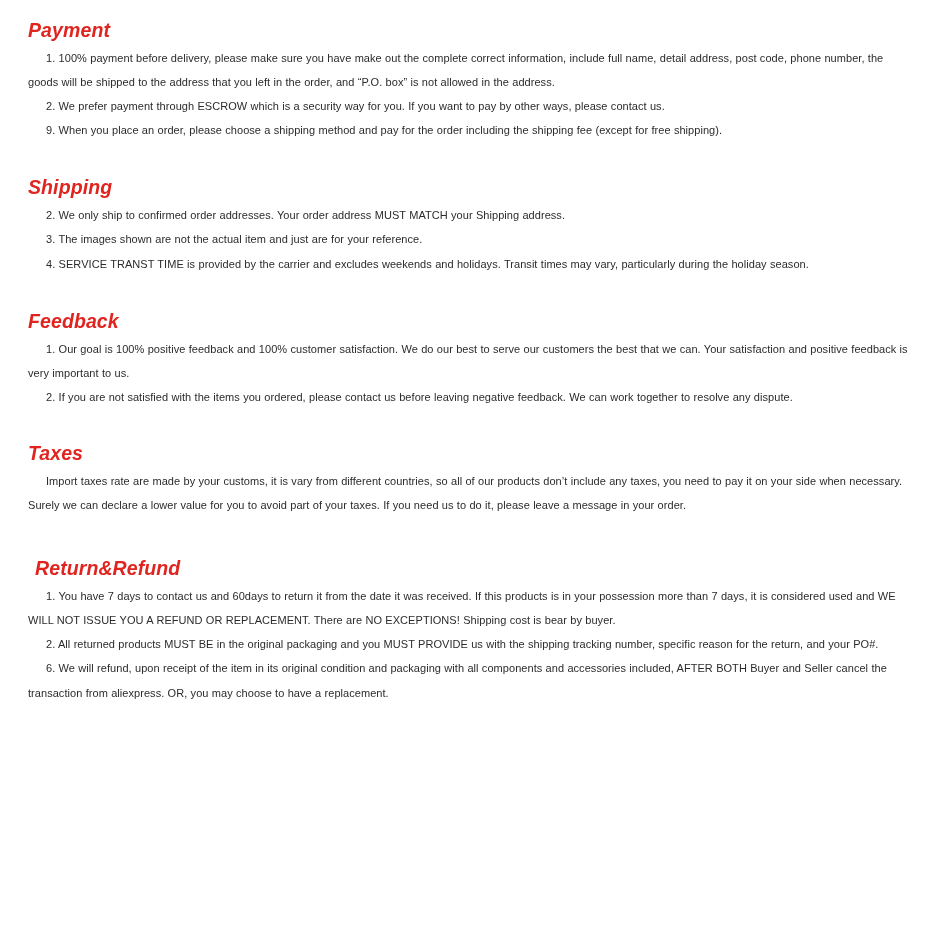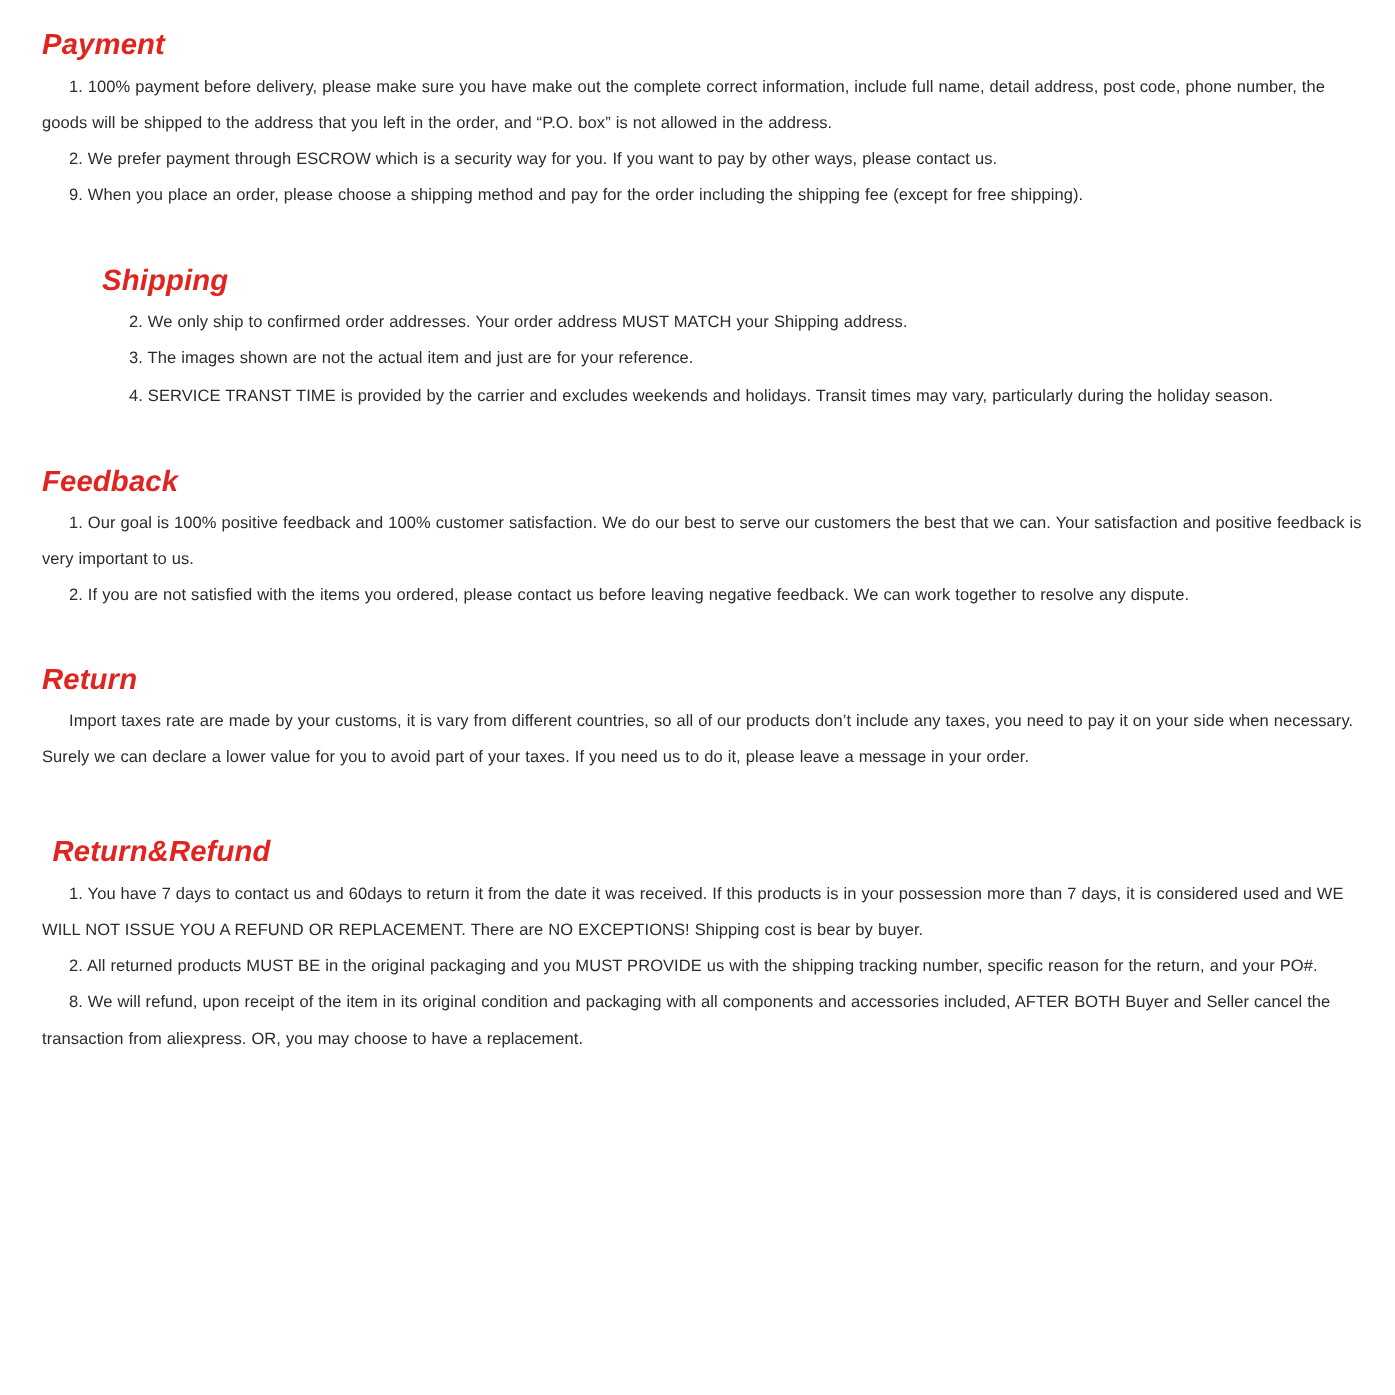--- a/index.html
+++ b/index.html
@@ -39,21 +39,21 @@
     font-size: 11px;
     line-height: 24.1px;
     color: #2b2b2b;
     margin: 0;
     padding-left: 6px;
     text-indent: 18px;
     letter-spacing: 0.05px;
     word-spacing: 0.2px;
   }
   .sec-payment    { margin-bottom: 12px; }
-  .sec-shipping   { margin-bottom: 12px; margin-left: 40px; }
+  .sec-shipping   { margin-bottom: 12px; }
   .sec-feedback   { margin-bottom: 11px; }
   .sec-taxes      { margin-bottom: 13px; }
   .sec-return     { margin-bottom: 16px; }
   .gap-before-shipping { height: 20px; }
   .gap-before-feedback { height: 20px; }
   .gap-before-taxes    { height: 20px; }
   .gap-before-return   { height: 25px; }
 </style>
 </head>
 <body>
@@ -80,26 +80,26 @@
 
   <div class="section sec-feedback">
     <div class="sec-heading">Feedback</div>
     <p class="para">1. Our goal is 100% positive feedback and 100% customer satisfaction. We do our best to serve our customers the best that we can. Your satisfaction and positive feedback is very important to us.</p>
     <p class="para">2. If you are not satisfied with the items you ordered, please contact us before leaving negative feedback. We can work together to resolve any dispute.</p>
   </div>
 
   <div class="gap-before-taxes"></div>
 
   <div class="section sec-taxes">
-    <div class="sec-heading">Return</div>
+    <div class="sec-heading">Taxes</div>
     <p class="para">Import taxes rate are made by your customs, it is vary from different countries, so all of our products don’t include any taxes, you need to pay it on your side when necessary. Surely we can declare a lower value for you to avoid part of your taxes. If you need us to do it, please leave a message in your order.</p>
   </div>
 
   <div class="gap-before-return"></div>
 
   <div class="section sec-return">
     <div class="sec-heading indent-more">Return&amp;Refund</div>
     <p class="para">1. You have 7 days to contact us and 60days to return it from the date it was received. If this products is in your possession more than 7 days, it is considered used and WE WILL NOT ISSUE YOU A REFUND OR REPLACEMENT. There are NO EXCEPTIONS! Shipping cost is bear by buyer.</p>
     <p class="para">2. All returned products MUST BE in the original packaging and you MUST PROVIDE us with the shipping tracking number, specific reason for the return, and your PO#.</p>
-    <p class="para">8. We will refund, upon receipt of the item in its original condition and packaging with all components and accessories included, AFTER BOTH Buyer and Seller cancel the transaction from aliexpress. OR, you may choose to have a replacement.</p>
+    <p class="para">6. We will refund, upon receipt of the item in its original condition and packaging with all components and accessories included, AFTER BOTH Buyer and Seller cancel the transaction from aliexpress. OR, you may choose to have a replacement.</p>
   </div>
 
 </div>
 
 </body></html>

